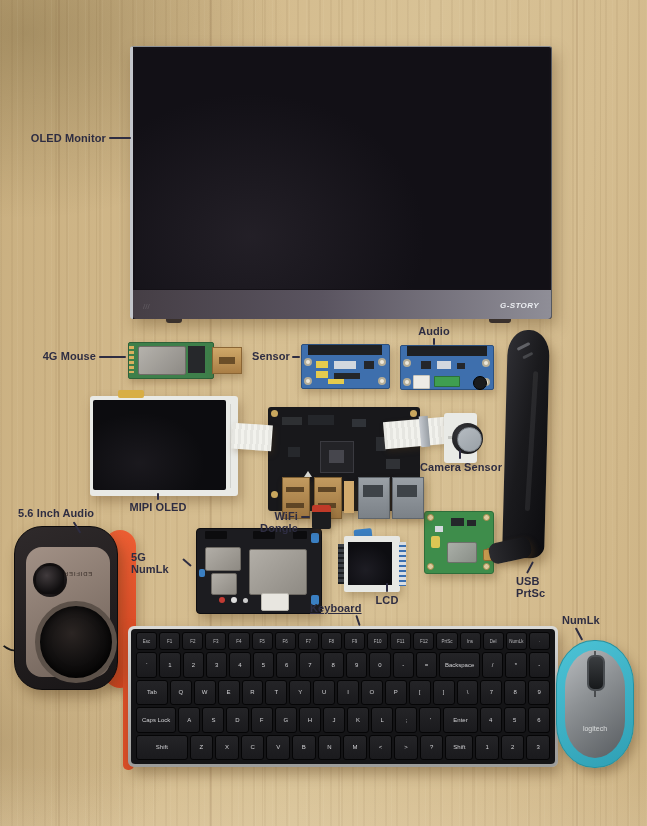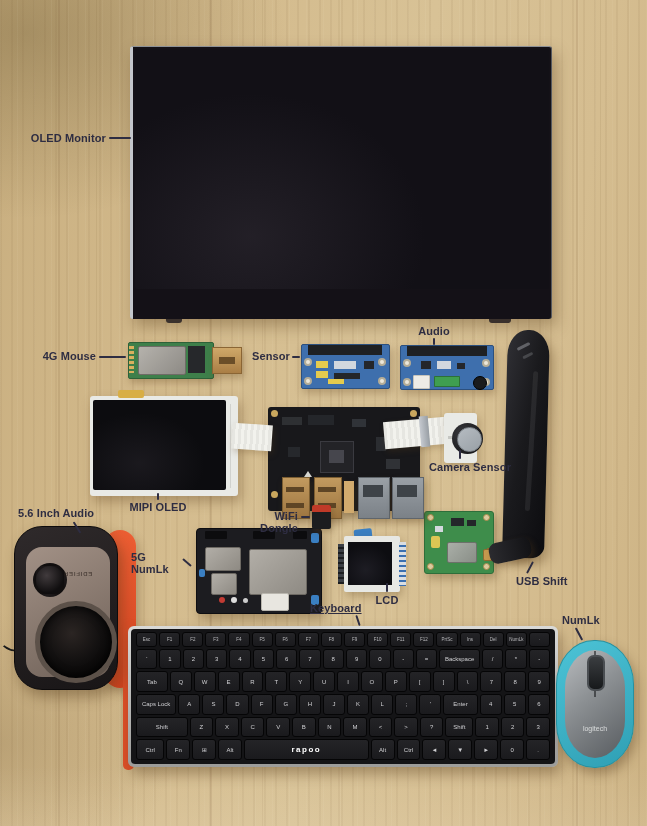--- a/index.html
+++ b/index.html
@@ -169,20 +169,24 @@
   <div class="grain" style="left:96px;width:1px;opacity:.7;"></div>
   <div class="grain" style="left:210px;width:2px;"></div>
   <div class="grain" style="left:262px;width:1px;opacity:.6;"></div>
   <div class="grain" style="left:338px;width:2px;opacity:.5;"></div>
   <div class="grain" style="left:472px;width:1px;opacity:.6;"></div>
   <div class="grain" style="left:576px;width:2px;"></div>
   <div class="grain" style="left:600px;width:1px;opacity:.7;"></div>
 
   <div class="abs monitor">
     <div class="mon-screen"></div>
+    <div class="mon-bezel">
+      <span class="mon-emboss">///</span>
+      <span class="mon-brand">G-STORY</span>
+    </div>
   </div>
   <div class="foot" style="left:166px;top:317px;width:16px;height:6px;"></div>
   <div class="foot" style="left:489px;top:316px;width:22px;height:7px;"></div>
 
   <div class="abs m4g">
     <div class="pcb"></div>
     <div class="fingers"></div>
     <div class="shield"></div>
     <div class="blk"></div>
     <div class="usb">
@@ -413,34 +417,20 @@
           <div class="key" style="flex: 1 1 0%;">N</div>
           <div class="key" style="flex: 1 1 0%;">M</div>
           <div class="key" style="flex: 1 1 0%;">&lt;</div>
           <div class="key" style="flex: 1 1 0%;">&gt;</div>
           <div class="key" style="flex: 1 1 0%;">?</div>
           <div class="key" style="flex: 1.2 1 0%;">Shift</div>
           <div class="key" style="flex: 1 1 0%;">1</div>
           <div class="key" style="flex: 1 1 0%;">2</div>
           <div class="key" style="flex: 1 1 0%;">3</div>
         </div>
-        <div class="krow">
-          <div class="key" style="flex: 1.2 1 0%;">Ctrl</div>
-          <div class="key" style="flex: 1 1 0%;">Fn</div>
-          <div class="key" style="flex: 1 1 0%;">⊞</div>
-          <div class="key" style="flex: 1 1 0%;">Alt</div>
-          <div class="key space" style="flex: 5.6 1 0%;">rapoo</div>
-          <div class="key" style="flex: 1 1 0%;">Alt</div>
-          <div class="key" style="flex: 1 1 0%;">Ctrl</div>
-          <div class="key" style="flex: 1 1 0%;">◄</div>
-          <div class="key" style="flex: 1 1 0%;">▼</div>
-          <div class="key" style="flex: 1 1 0%;">►</div>
-          <div class="key" style="flex: 1 1 0%;">0</div>
-          <div class="key" style="flex: 1 1 0%;">.</div>
-        </div>
       </div>
   </div>
 
   <div class="abs mouse">
     <div class="top"></div>
     <div class="seam"></div>
     <div class="wheel"></div>
     <div class="brand">logitech</div>
   </div>
 
@@ -452,27 +442,27 @@
 
   <div class="lbl" style="left:248px;top:350px;width:42px;text-align:right;">Sensor</div>
   <div class="lead" style="left:292px;top:356px;width:8px;height:2px;"></div>
 
   <div class="lbl" style="left:412px;top:325px;width:44px;text-align:center;">Audio</div>
   <div class="lead" style="left:433px;top:338px;width:2px;height:7px;"></div>
 
   <div class="lbl" style="left:126px;top:501px;width:64px;text-align:center;">MIPI OLED</div>
   <div class="lead" style="left:157px;top:493px;width:2px;height:7px;"></div>
 
-  <div class="lbl" style="left:429px;top:461px;width:90px;">Camera Sensor</div>
+  <div class="lbl" style="left:420px;top:461px;width:90px;">Camera Sensor</div>
   <div class="lead" style="left:459px;top:450px;width:2px;height:9px;"></div>
 
   <div class="lbl" style="left:236px;top:510px;width:62px;text-align:right;">WiFi Dongle</div>
   <div class="lead" style="left:301px;top:516px;width:9px;height:2px;"></div>
 
-  <div class="lbl" style="left:516px;top:575px;width:52px;">USB Shift</div>
+  <div class="lbl" style="left:516px;top:575px;width:52px;">USB PrtSc</div>
   <div class="lead" style="left:529px;top:561px;width:2px;height:13px;transform:rotate(28deg);"></div>
 
   <div class="lbl" style="left:18px;top:507px;width:82px;">5.6 Inch Audio</div>
   <div class="lead" style="left:76px;top:521px;width:2px;height:13px;transform:rotate(-32deg);"></div>
 
   <div class="lbl" style="left:131px;top:551px;width:54px;">5G NumLk</div>
   <div class="lead" style="left:186px;top:557px;width:2px;height:11px;transform:rotate(-50deg);"></div>
 
   <div class="lbl" style="left:372px;top:594px;width:30px;text-align:center;">LCD</div>
   <div class="lead" style="left:386px;top:583px;width:2px;height:9px;"></div>

